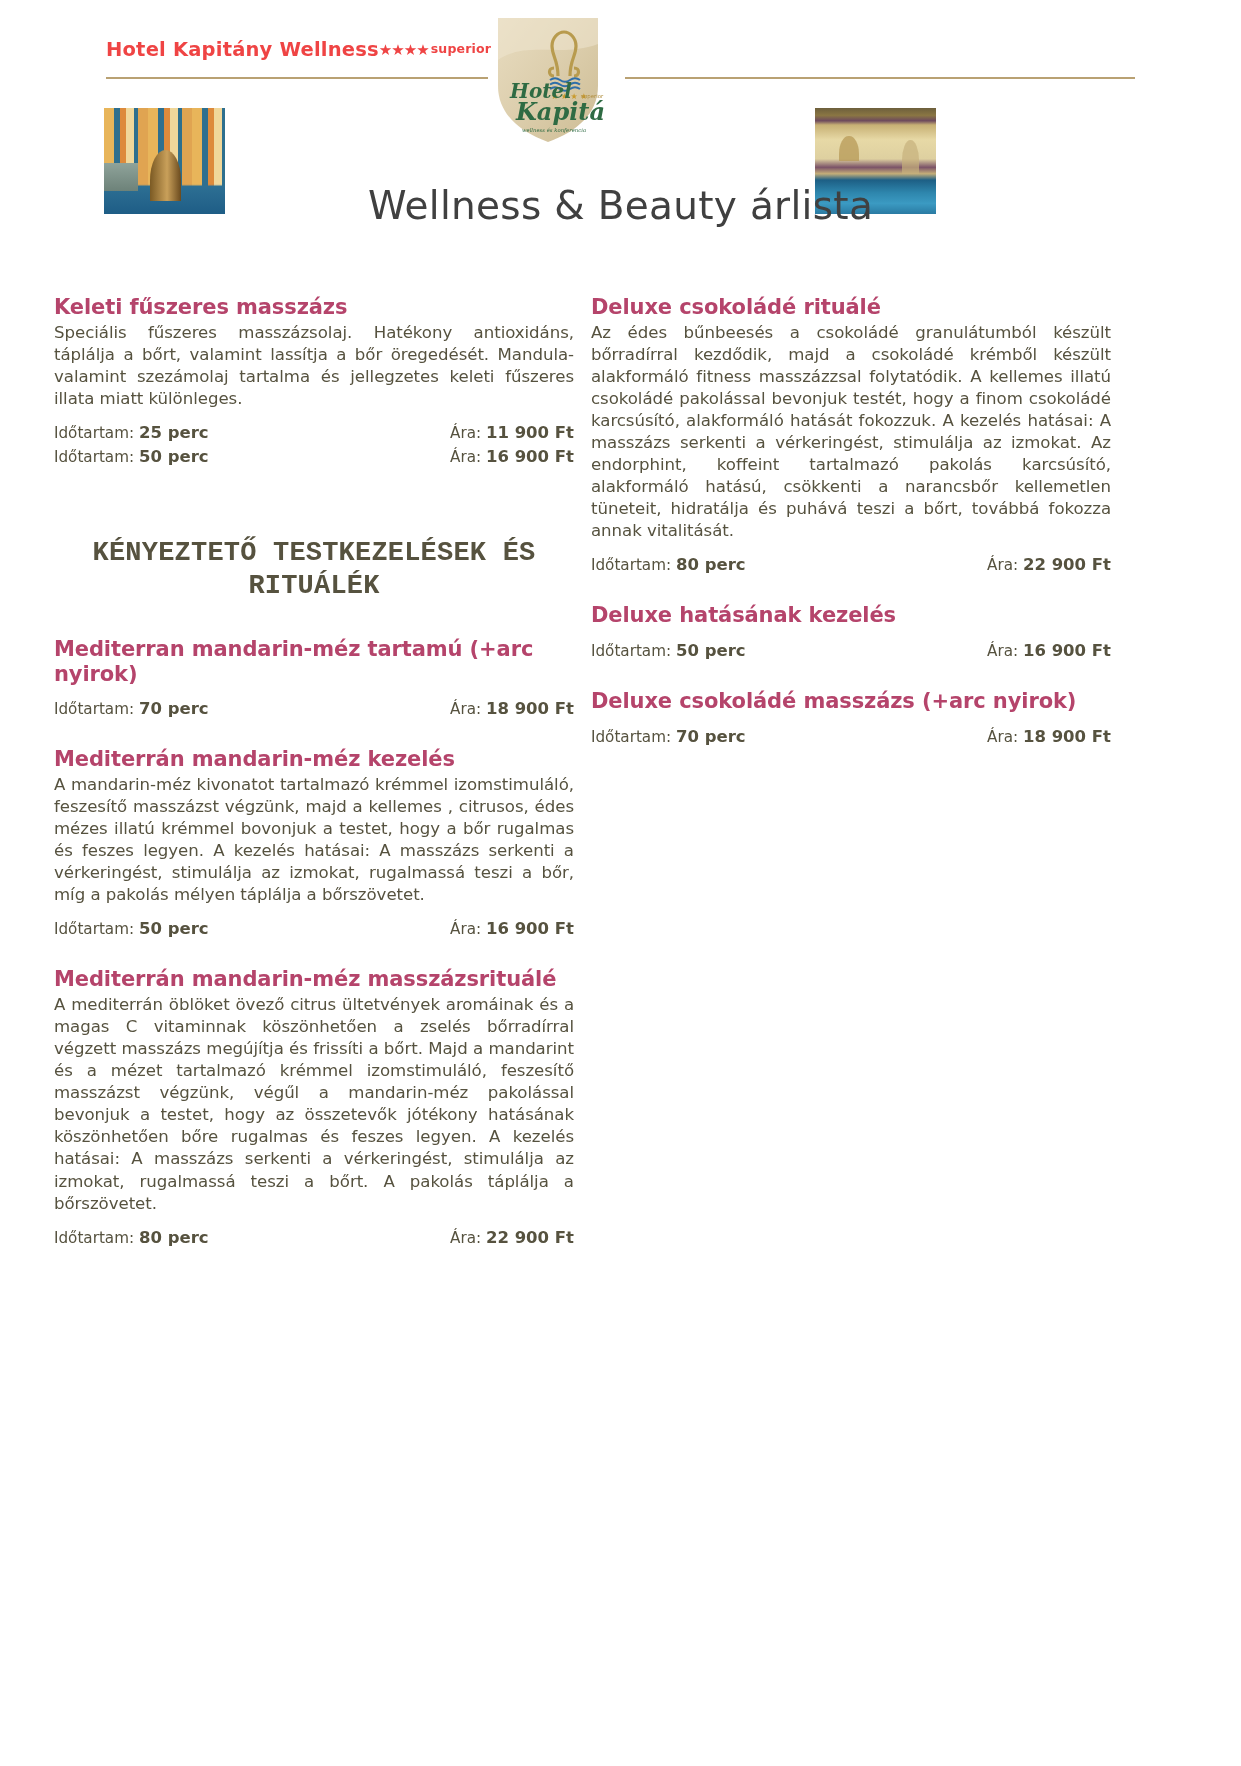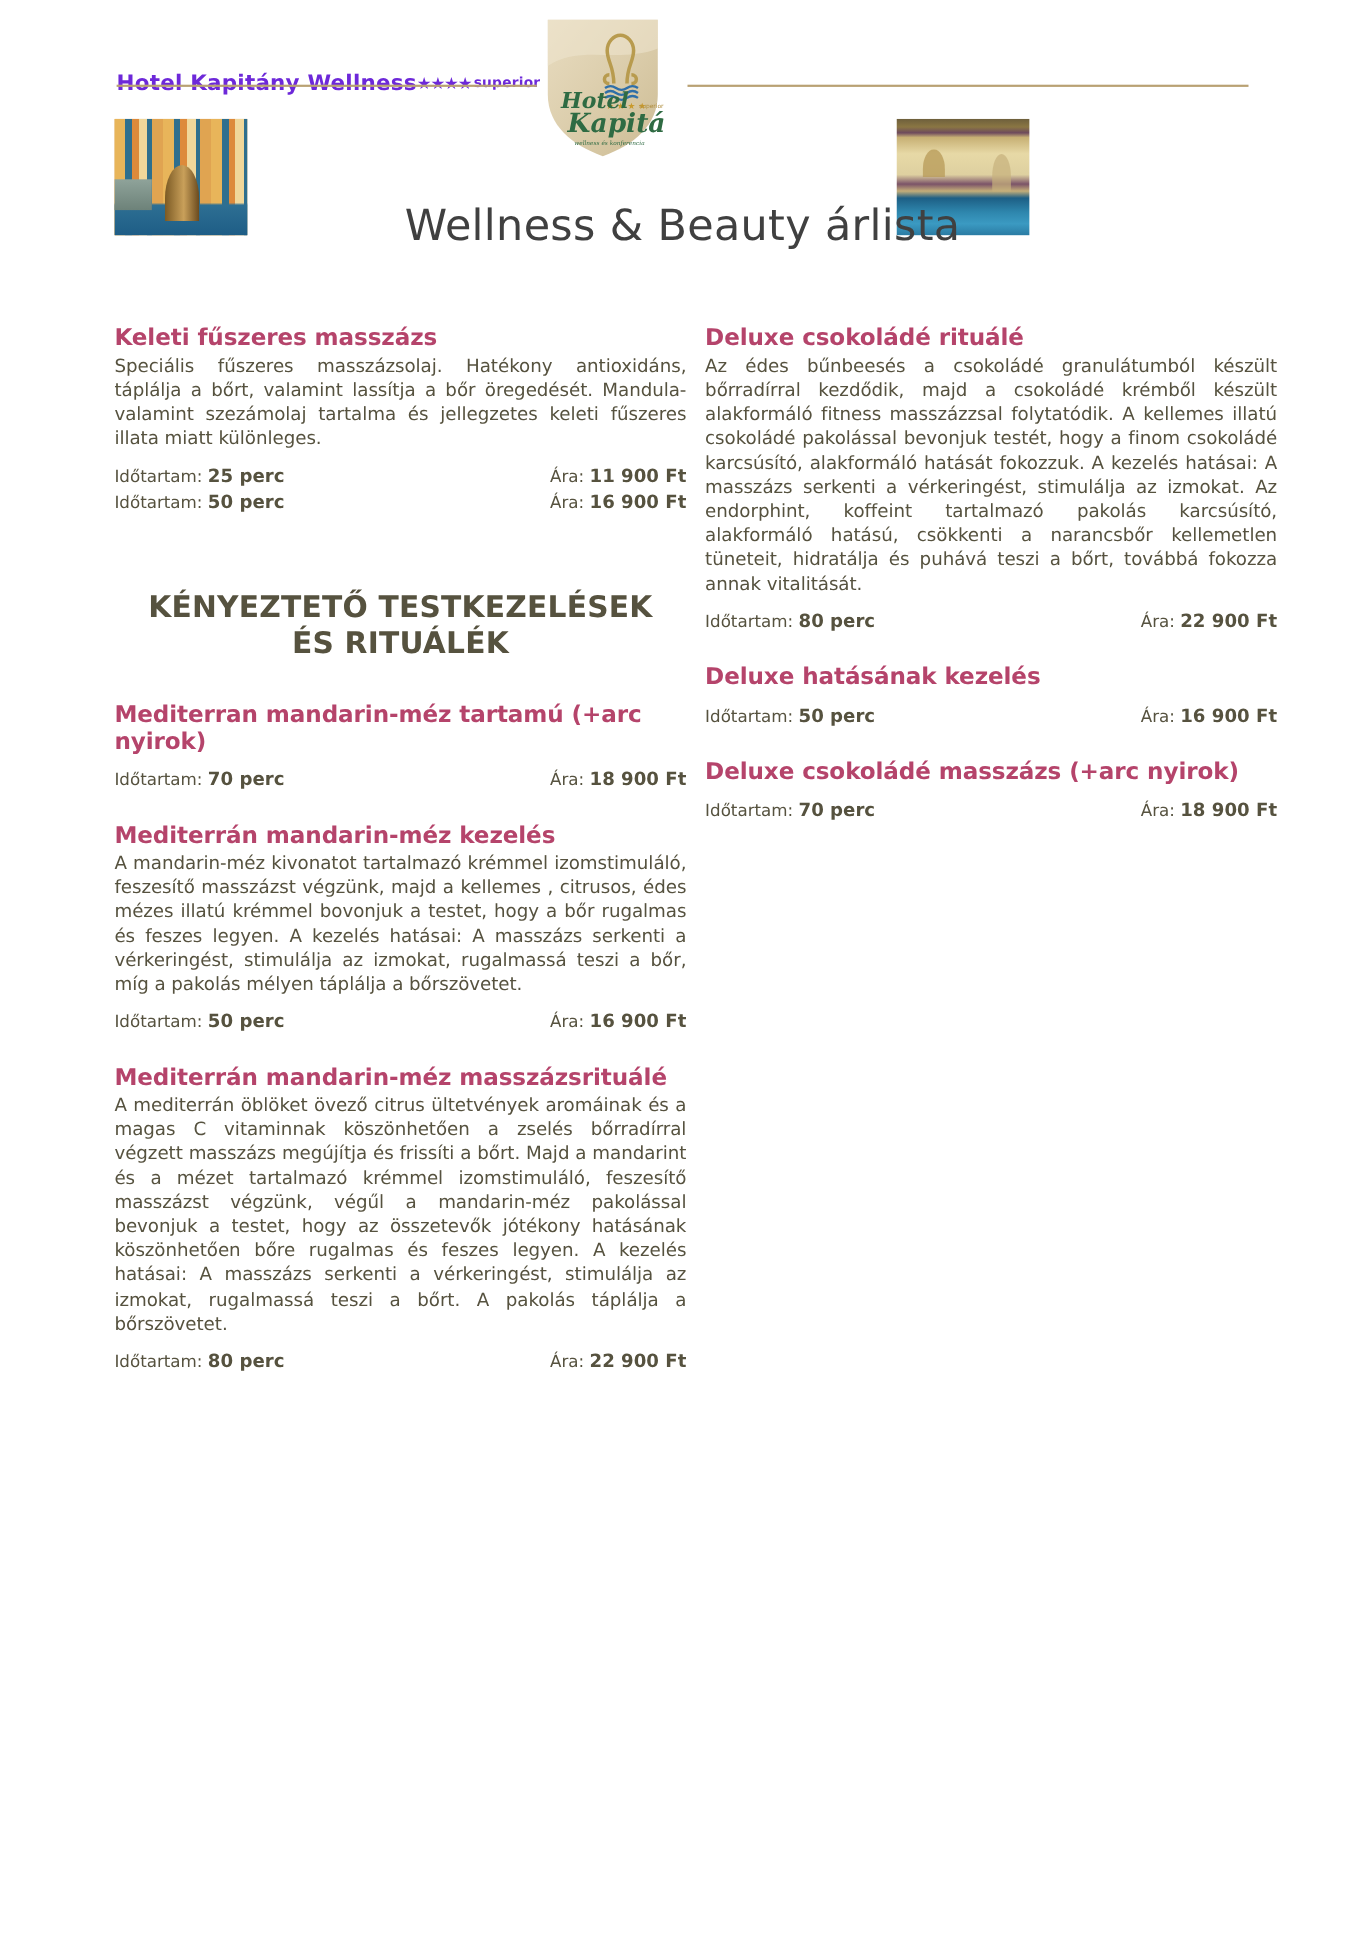--- a/index.html
+++ b/index.html
@@ -28,24 +28,24 @@
   .header {
     position: absolute;
     left: 0; top: 0;
     width: 1241px;
     height: 235px;
   }
 
   .brand-name {
     position: absolute;
     left: 106px;
-    top: 64px;
+    top: 38px;
     font-size: 19.5px;
     font-weight: bold;
-    color: #6d28d9;
+    color: #ef4444;
     letter-spacing: 0.2px;
     white-space: nowrap;
   }
   .brand-stars {
     font-size: 15px;
     letter-spacing: -1px;
     vertical-align: 1px;
   }
   .brand-superior {
     font-size: 12.5px;
@@ -170,41 +170,42 @@
     position: absolute;
     left: 0;
     top: 295px;
     width: 1241px;
     display: flex;
     gap: 0;
   }
   .col {
     width: 520px;
   }
-  .col-left  { margin-left: 104px; }
+  .col-left  { margin-left: 54px; }
   .col-right { margin-left: 17px; }
 
   h2.service-title {
     font-size: 21px;
     font-weight: bold;
     color: #b5446b;
     line-height: 1.18;
     margin: 0 0 2px 0;
     letter-spacing: -0.1px;
   }
 
   .big-heading {
     font-size: 27px;
     font-weight: bold;
     color: #56523f;
     text-align: center;
     line-height: 1.22;
     letter-spacing: 0.2px;
     margin: 68px 0 34px 0;
     padding: 0 8px;
+    font-family: Liberation Mono, monospace;
   }
 
   p.desc {
     font-size: 16.6px;
     line-height: 1.33;
     color: #56523f;
     text-align: justify;
     margin: 0;
     letter-spacing: -0.05px;
   }

